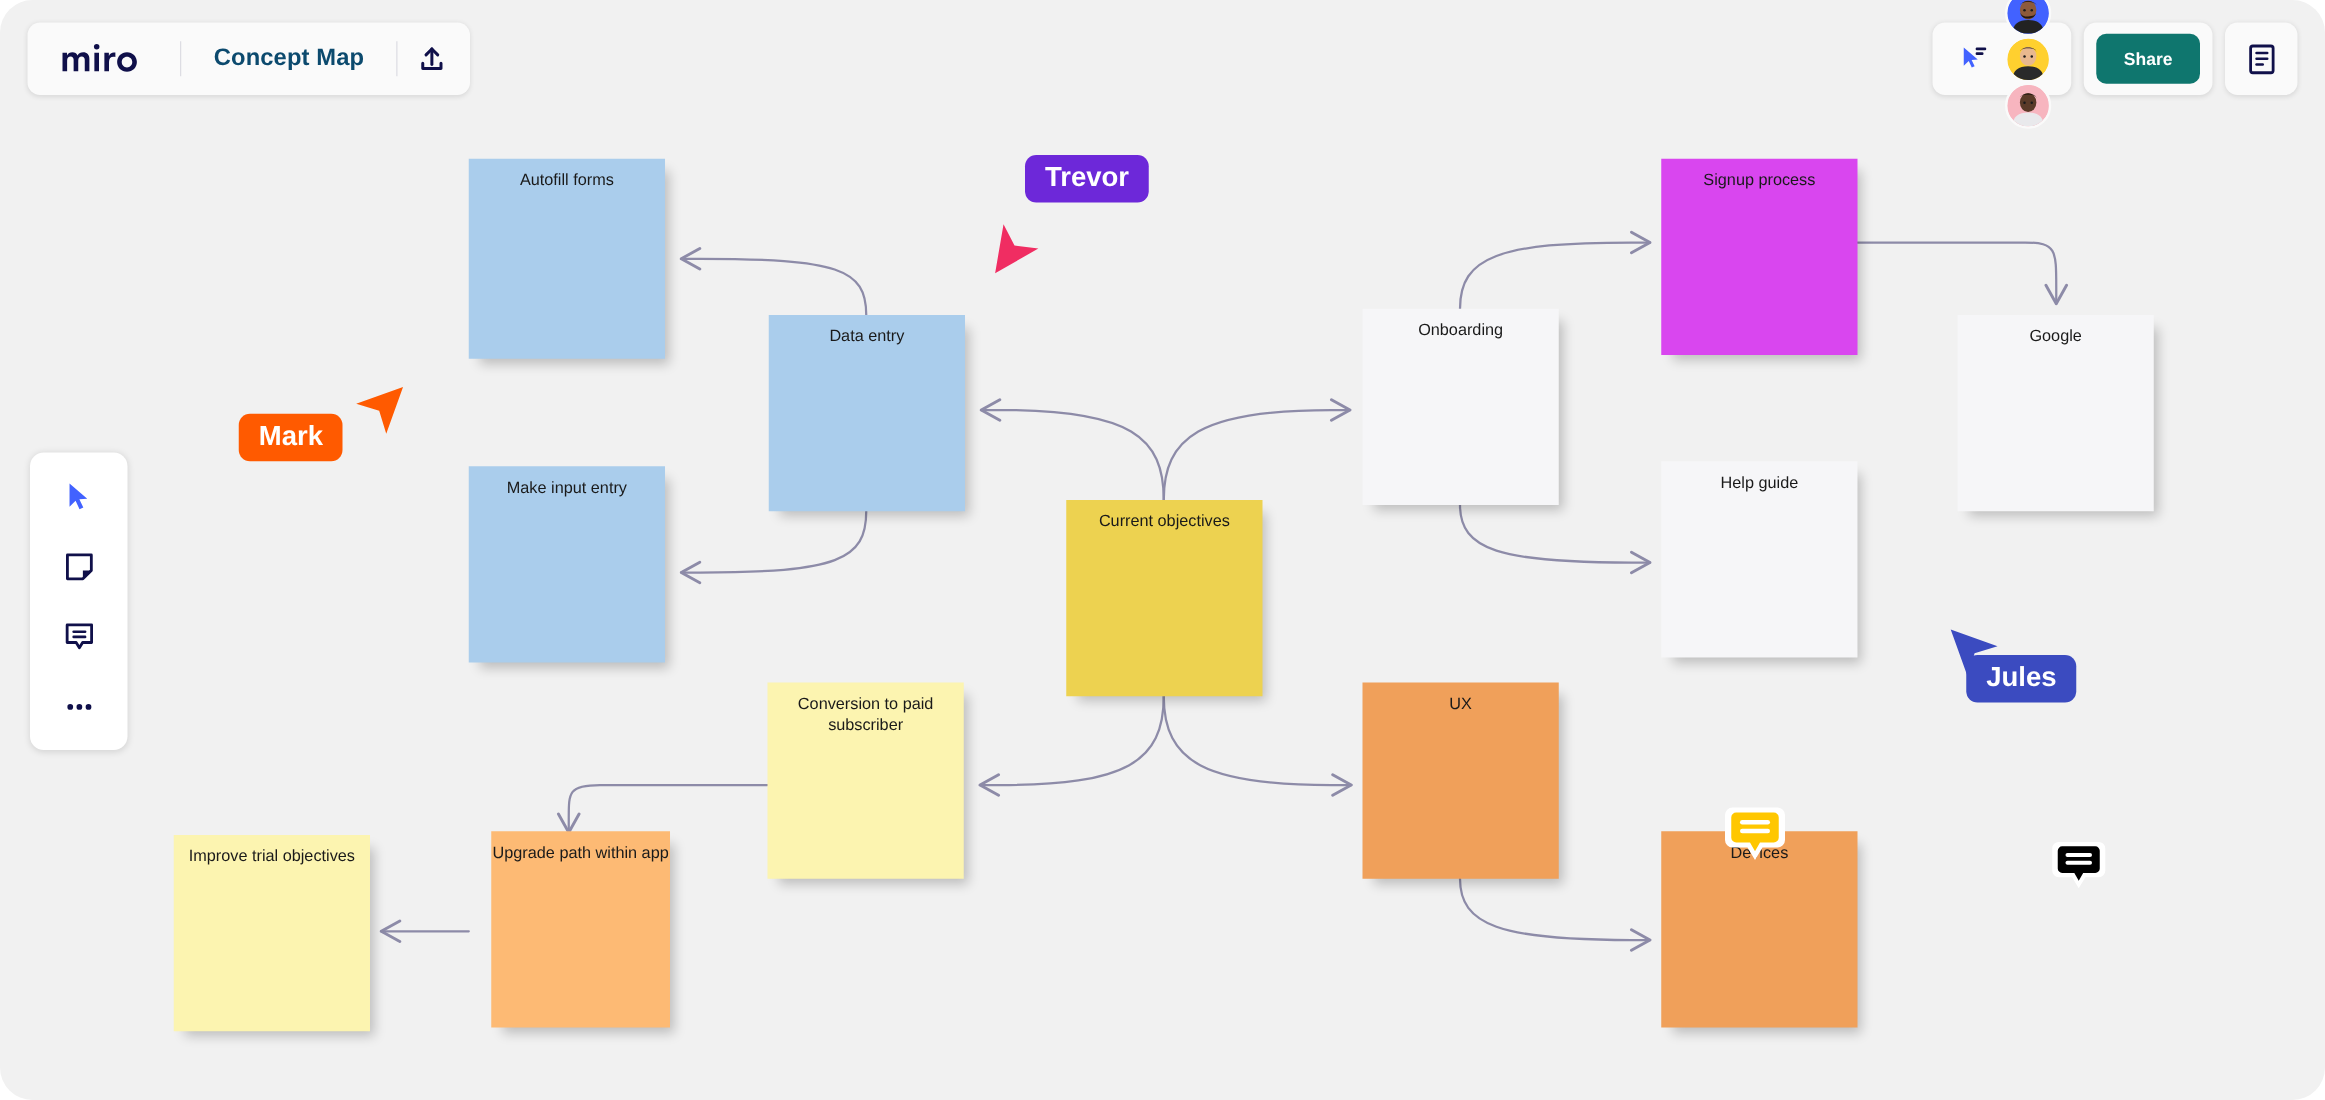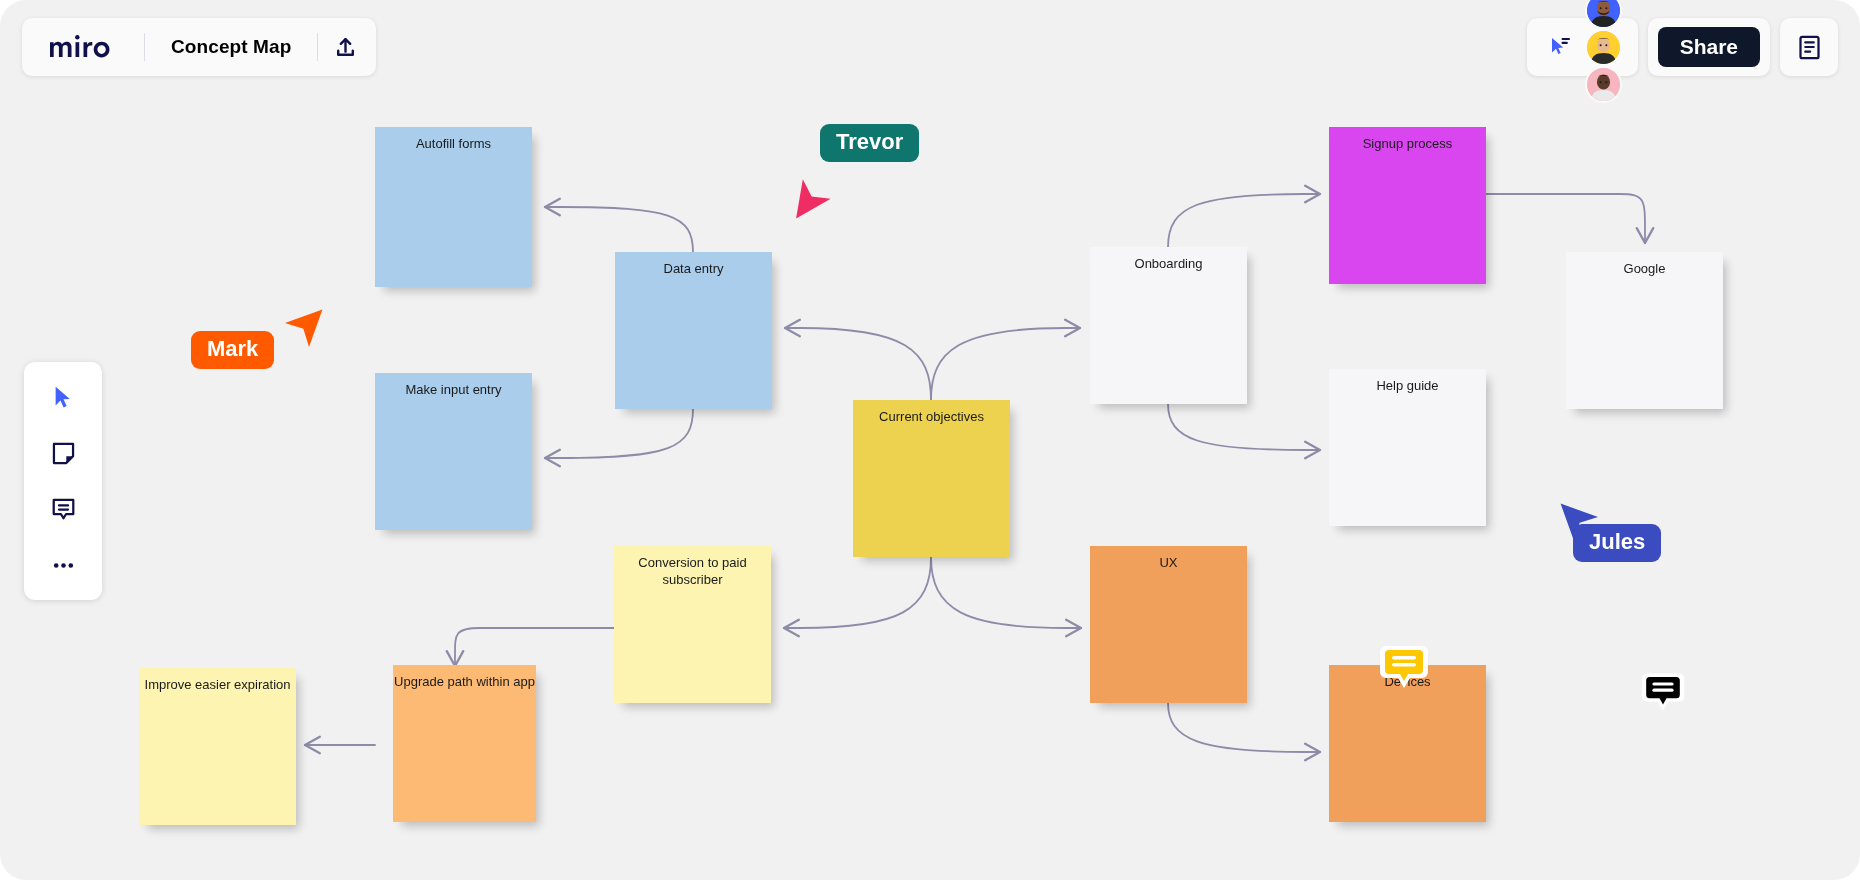--- a/index.html
+++ b/index.html
@@ -66,21 +66,21 @@
   }
   .vdivider {
     width: 1px;
     height: 28px;
     background: #dddde3;
   }
   #doc-title {
     padding: 0 26px;
     font-size: 19px;
     font-weight: bold;
-    color: #000000;
+    color: #0c4a6e;
     letter-spacing: 0.1px;
     white-space: nowrap;
   }
   #upload-btn {
     width: 54px;
     height: 44px;
     display: flex;
     align-items: center;
     justify-content: center;
     border-radius: 7px;
@@ -114,23 +114,23 @@
     border-radius: 50%;
     margin-left: -2px;
     overflow: hidden;
     position: relative;
     border: 2px solid #fafafa;
     box-sizing: content-box;
     cursor: pointer;
   }
   #share-panel { padding: 0 10px; }
   #share-button {
-    background: #0f172a;
+    background: #0f766e;
     color: #ffffff;
-    font-size: 21px;
+    font-size: 14px;
     font-weight: bold;
     border: none;
     border-radius: 8px;
     height: 40px;
     padding: 0 22px;
     cursor: pointer;
     font-family: "Liberation Sans", sans-serif;
   }
   #notes-panel { width: 58px; justify-content: center; cursor: pointer; }
 
@@ -232,21 +232,21 @@
         <div class="note" style="left: 614px; top: 546px; width: 157px; height: 157px; background: rgb(252, 244, 176);">
           <span>Conversion to paid subscriber</span>
         </div>
         <div class="note" style="left: 1090px; top: 546px; width: 157px; height: 157px; background: rgb(240, 160, 90);">
           <span>UX</span>
         </div>
         <div class="note" style="left: 393px; top: 665px; width: 143px; height: 157px; background: #fdba74;">
           <span>Upgrade path within app</span>
         </div>
         <div class="note" style="left: 139px; top: 668px; width: 157px; height: 157px; background: rgb(252, 244, 176);">
-          <span>Improve easier expiration</span>
+          <span>Improve trial objectives</span>
         </div>
         <div class="note" style="left: 1329px; top: 665px; width: 157px; height: 157px; background: rgb(240, 160, 90);">
           <span>Devices</span>
         </div>
       </div>
 
     <div id="badges-layer">
         <div class="comment-badge" style="left: 1378px; top: 642px;"><svg width="52" height="52" viewBox="0 0 52 52">
             <path d="M8 4 H44 A6 6 0 0 1 50 10 V30 A6 6 0 0 1 44 36 H32 L26 46 L20 36 H8 A6 6 0 0 1 2 30 V10 A6 6 0 0 1 8 4 Z" fill="#ffffff"></path>
             <path d="M11 8 H41 A4 4 0 0 1 45 12 V28 A4 4 0 0 1 41 32 H30 L26 39 L22 32 H11 A4 4 0 0 1 7 28 V12 A4 4 0 0 1 11 8 Z" fill="#ffc700"></path>
@@ -259,21 +259,21 @@
             <rect x="14" y="14" width="24" height="3.6" rx="1.8" fill="#ffffff"></rect>
             <rect x="14" y="21" width="24" height="3.6" rx="1.8" fill="#ffffff"></rect>
           </svg></div>
       </div>
 
     <div id="collab-layer">
         <div class="collab">
           <div class="collab-arrow" style="left: 784px; top: 180px;"><svg width="46" height="46" viewBox="0 0 46 46" style="transform:rotate(215deg)">
               <path d="M23 4 L40 40 L23 31 L6 40 Z" fill="#f02d62"></path>
             </svg></div>
-          <div class="collab-label" style="left: 820px; top: 124px; background: #0f766e;">Trevor</div>
+          <div class="collab-label" style="left: 820px; top: 124px; background: #6d28d9;">Trevor</div>
         </div>
         <div class="collab">
           <div class="collab-arrow" style="left: 286px; top: 300px;"><svg width="46" height="46" viewBox="0 0 46 46" style="transform:rotate(45deg)">
               <path d="M23 4 L40 40 L23 31 L6 40 Z" fill="#ff5a00"></path>
             </svg></div>
           <div class="collab-label" style="left: 191px; top: 331px; background: rgb(255, 90, 0);">Mark</div>
         </div>
         <div class="collab">
           <div class="collab-arrow" style="left: 1551px; top: 494px;"><svg width="46" height="46" viewBox="0 0 46 46" style="transform:rotate(-45deg)">
               <path d="M23 4 L40 40 L23 31 L6 40 Z" fill="#3b4bc0"></path>

